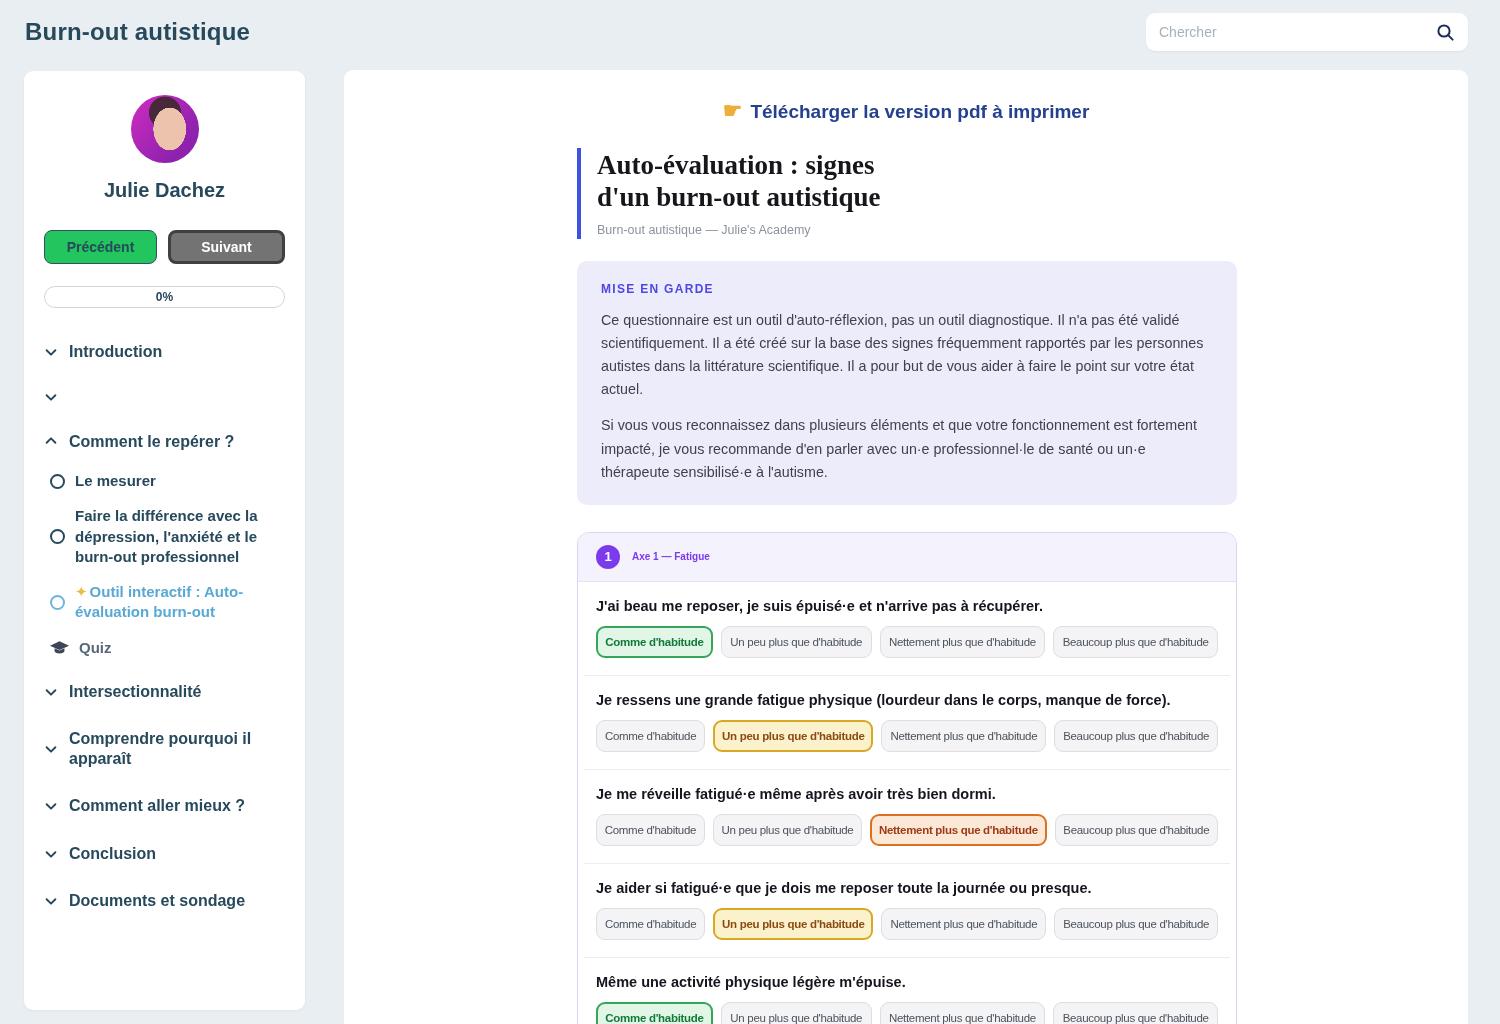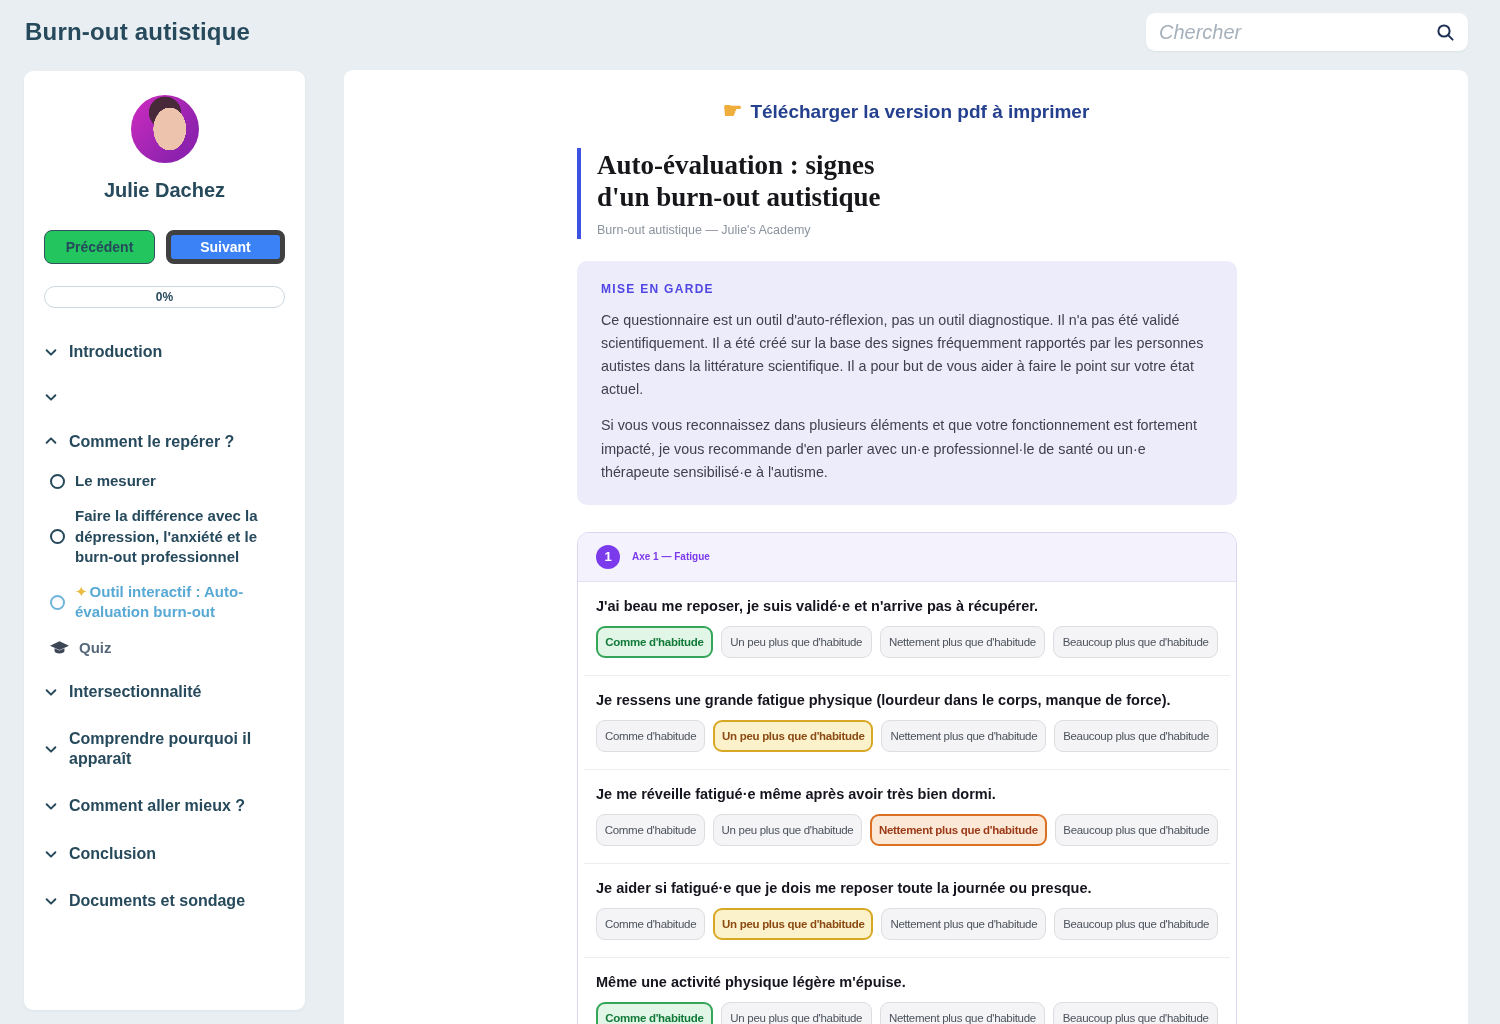--- a/index.html
+++ b/index.html
@@ -5,38 +5,38 @@
   * { margin:0; padding:0; box-sizing:border-box; }
   html,body { width:1500px; height:1024px; overflow:hidden; }
   body { background:#e8eef2; font-family:"Liberation Sans",sans-serif; position:relative; }
 
   
   .topbar { position:absolute; left:0; top:0; width:1500px; height:64px;
             display:flex; align-items:center; justify-content:space-between; padding:0 32px 0 25px; }
   .app-title { font-size:24px; font-weight:bold; color:#26495c; letter-spacing:.2px; }
   .search-box { width:322px; height:38px; background:#fff; border-radius:9px;
                 display:flex; align-items:center; padding:0 13px; box-shadow:0 1px 2px rgba(40,60,80,.06); }
-  .search-box input { flex:1; border:none; outline:none; font-size:20px; color:#ef4444;
-                      font-family:"Liberation Sans",sans-serif; background:transparent;font-style:italic; }
+  .search-box input { flex:1; border:none; outline:none; font-size:14px; color:#ef4444;
+                      font-family:"Liberation Sans",sans-serif; background:transparent; }
   .search-box input::placeholder { color:#a6b1bc; }
 
   
   .sidebar { position:absolute; left:24px; top:71px; width:281px; height:939px;
              background:#fff; border-radius:9px; box-shadow:0 1px 3px rgba(40,60,80,.05); padding:24px 20px; }
   .avatar { width:68px; height:68px; border-radius:50%; margin:0 auto;
             background:
               radial-gradient(ellipse 26% 34% at 57% 50%, #eec3ae 0 92%, rgba(0,0,0,0) 93%),
               radial-gradient(circle at 50% 26%, #47293a 0 26%, rgba(0,0,0,0) 27%),
               linear-gradient(130deg,#cf2cc0,#8e22ae 75%); }
   .profile-name { text-align:center; font-size:20px; font-weight:bold; color:#26495c; margin-top:16px; }
   .btn-row { display:flex; gap:11px; margin-top:28px; }
   .btn { flex:1; height:34px; border-radius:8px; font-family:"Liberation Sans",sans-serif;
          font-size:14px; font-weight:bold; cursor:pointer; }
   .btn-prev { background:#22c55e; border:1px solid #32505e; color:#26495c; }
-  .btn-next { background:#3b82f6; border:5px solid #404040; color:#fff; }
+  .btn-next { background:#737373; border:3px solid #404040; color:#fff; }
   .progress-pill { margin-top:22px; height:22px; border:1px solid #ccd8de; border-radius:999px;
                    display:flex; align-items:center; justify-content:center;
                    font-size:12px; font-weight:bold; color:#26495c; background:#fff; }
 
   .nav { margin-top:34px; }
   .nav-item { display:flex; align-items:center; gap:11px; margin-bottom:28px;
               font-size:16px; font-weight:bold; color:#26495c; line-height:1.22; cursor:pointer; }
   .chev { flex:0 0 14px; display:flex; align-items:center; }
   .sub-list { margin:-8px 0 24px 6px; }
   .sub-item { display:flex; align-items:center; gap:10px; margin-bottom:15px;
@@ -232,21 +232,21 @@
       <p>Si vous vous reconnaissez dans plusieurs éléments et que votre fonctionnement est fortement impacté, je vous recommande d'en parler avec un·e professionnel·le de santé ou un·e thérapeute sensibilisé·e à l'autisme.</p>
     </section>
 
     <section class="axe-card">
       <div class="axe-head">
         <span class="axe-num">1</span>
         <span class="axe-title">Axe 1 — Fatigue</span>
       </div>
 
       <div class="q-row">
-        <div class="q-text">J'ai beau me reposer, je suis validé·e et n'arrive pas à récupérer.</div>
+        <div class="q-text">J'ai beau me reposer, je suis épuisé·e et n'arrive pas à récupérer.</div>
         <div class="opts">
           <button class="opt sel-green">Comme d'habitude</button>
           <button class="opt">Un peu plus que d'habitude</button>
           <button class="opt">Nettement plus que d'habitude</button>
           <button class="opt">Beaucoup plus que d'habitude</button>
         </div>
       </div>
 
       <div class="q-row">
         <div class="q-text">Je ressens une grande fatigue physique (lourdeur dans le corps, manque de force).</div>

